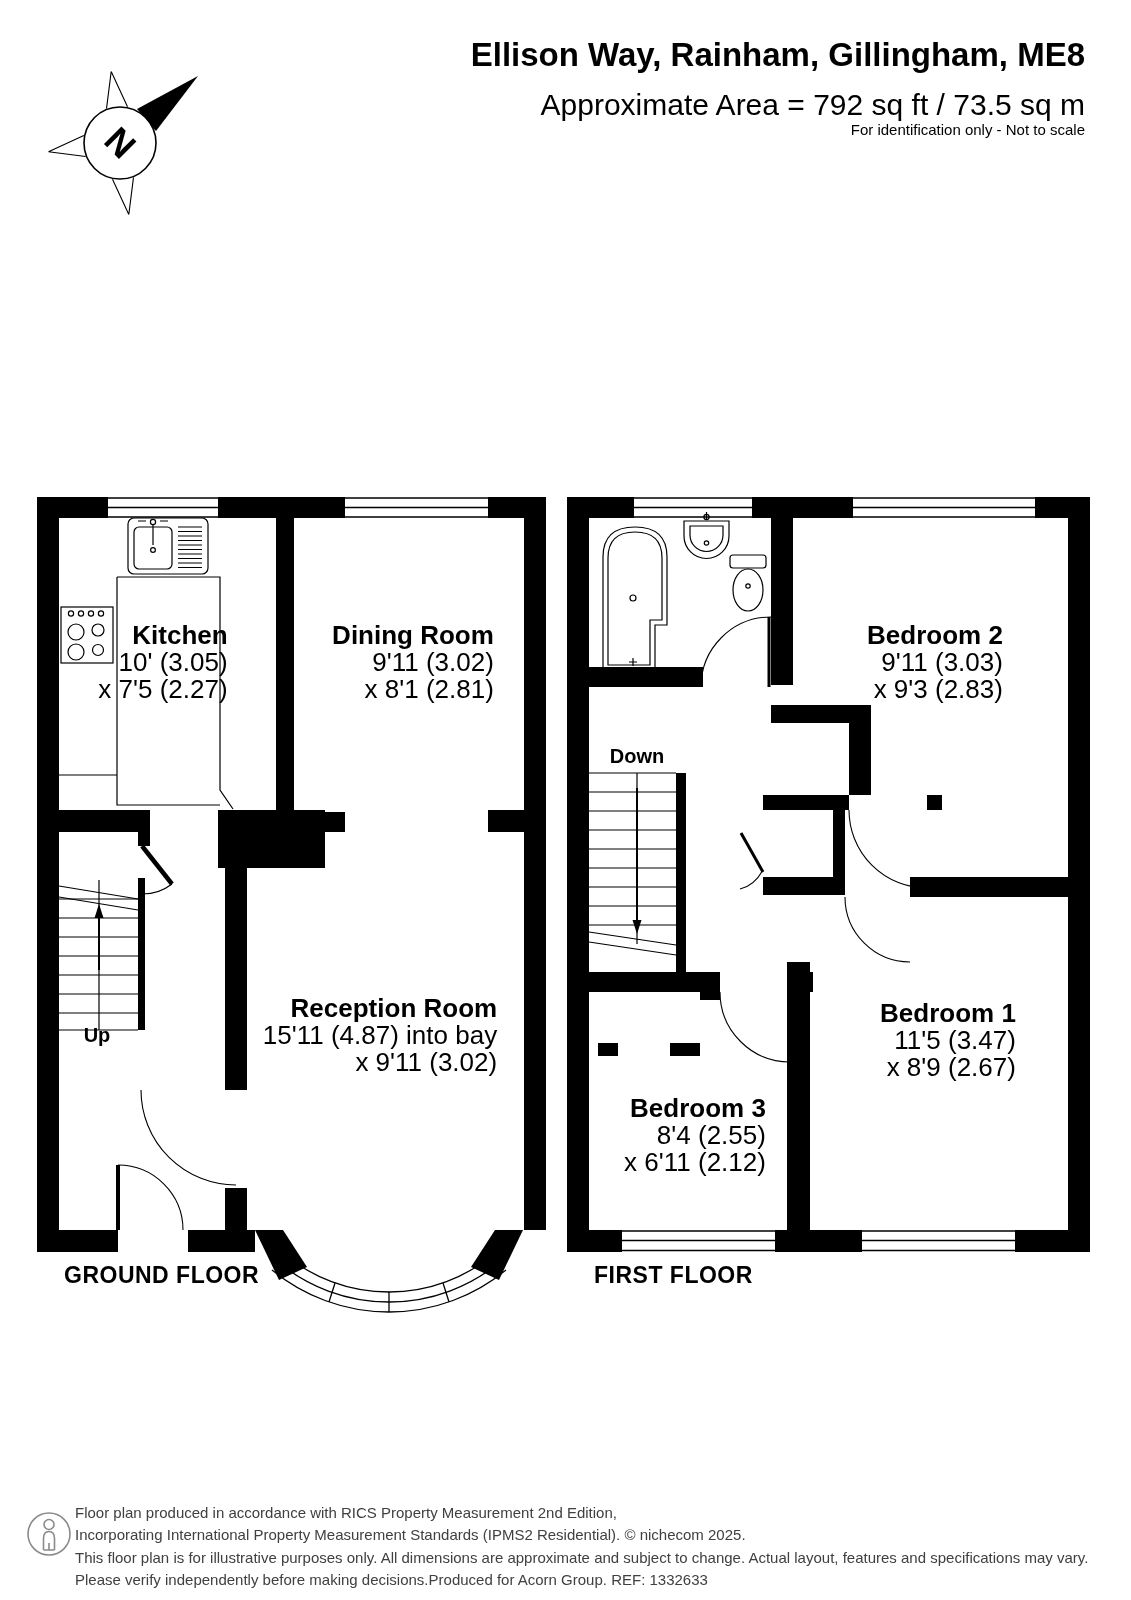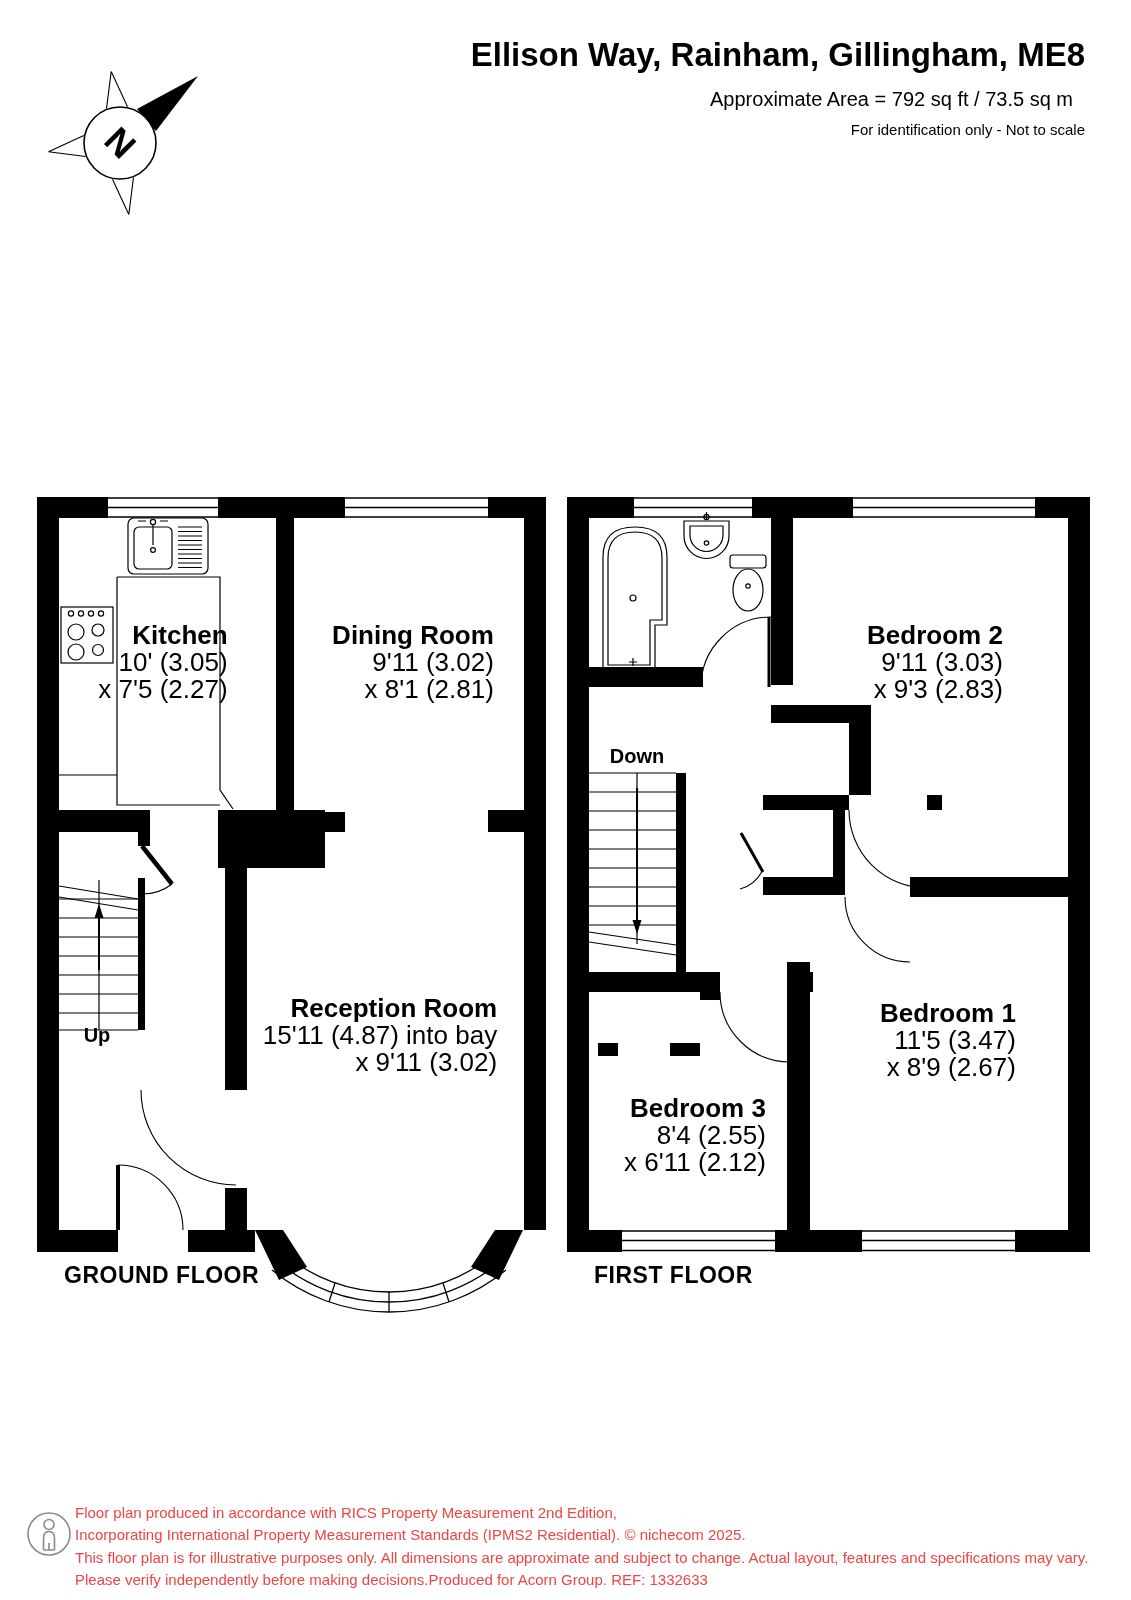--- a/index.html
+++ b/index.html
@@ -1,27 +1,27 @@
 <!DOCTYPE html>
 <html><head>
 <meta charset="utf-8">
 <style>
   html,body{margin:0;padding:0;background:#ffffff;}
   .page{position:relative;width:1131px;height:1600px;background:#fff;overflow:hidden;
         font-family:"Liberation Sans", sans-serif;color:#000;}
   .plan-svg{position:absolute;left:0;top:0;}
   .lbl{position:absolute;white-space:nowrap;}
   .title{font-size:33px;font-weight:bold;right:46px;top:36px;text-align:center;}
-  .subtitle{font-size:20px;right:58px;top:88px;text-align:right;}
+  .subtitle{font-size:30px;right:46px;top:88px;text-align:right;}
   .note{font-size:15px;right:46px;top:121px;}
   .room{position:absolute;text-align:right;font-size:26px;line-height:27px;transform:translateX(-50%);}
   .room .rname{font-weight:bold;}
   .dirlbl{font-size:20px;font-weight:bold;transform:translateX(-50%);}
   .floorname{font-size:23px;font-weight:bold;letter-spacing:0.5px;margin-left:28px;}
-  .footer{position:absolute;left:75px;top:1502px;font-size:15px;line-height:22.4px;color:#ef4444;}
+  .footer{position:absolute;left:75px;top:1502px;font-size:15px;line-height:22.4px;color:#404040;}
 </style>
 </head>
 <body>
 
 <div class="page">
 
   <svg class="plan-svg" width="1131" height="1600" viewBox="0 0 1131 1600">
 
     <g transform="translate(120,143)">
 

